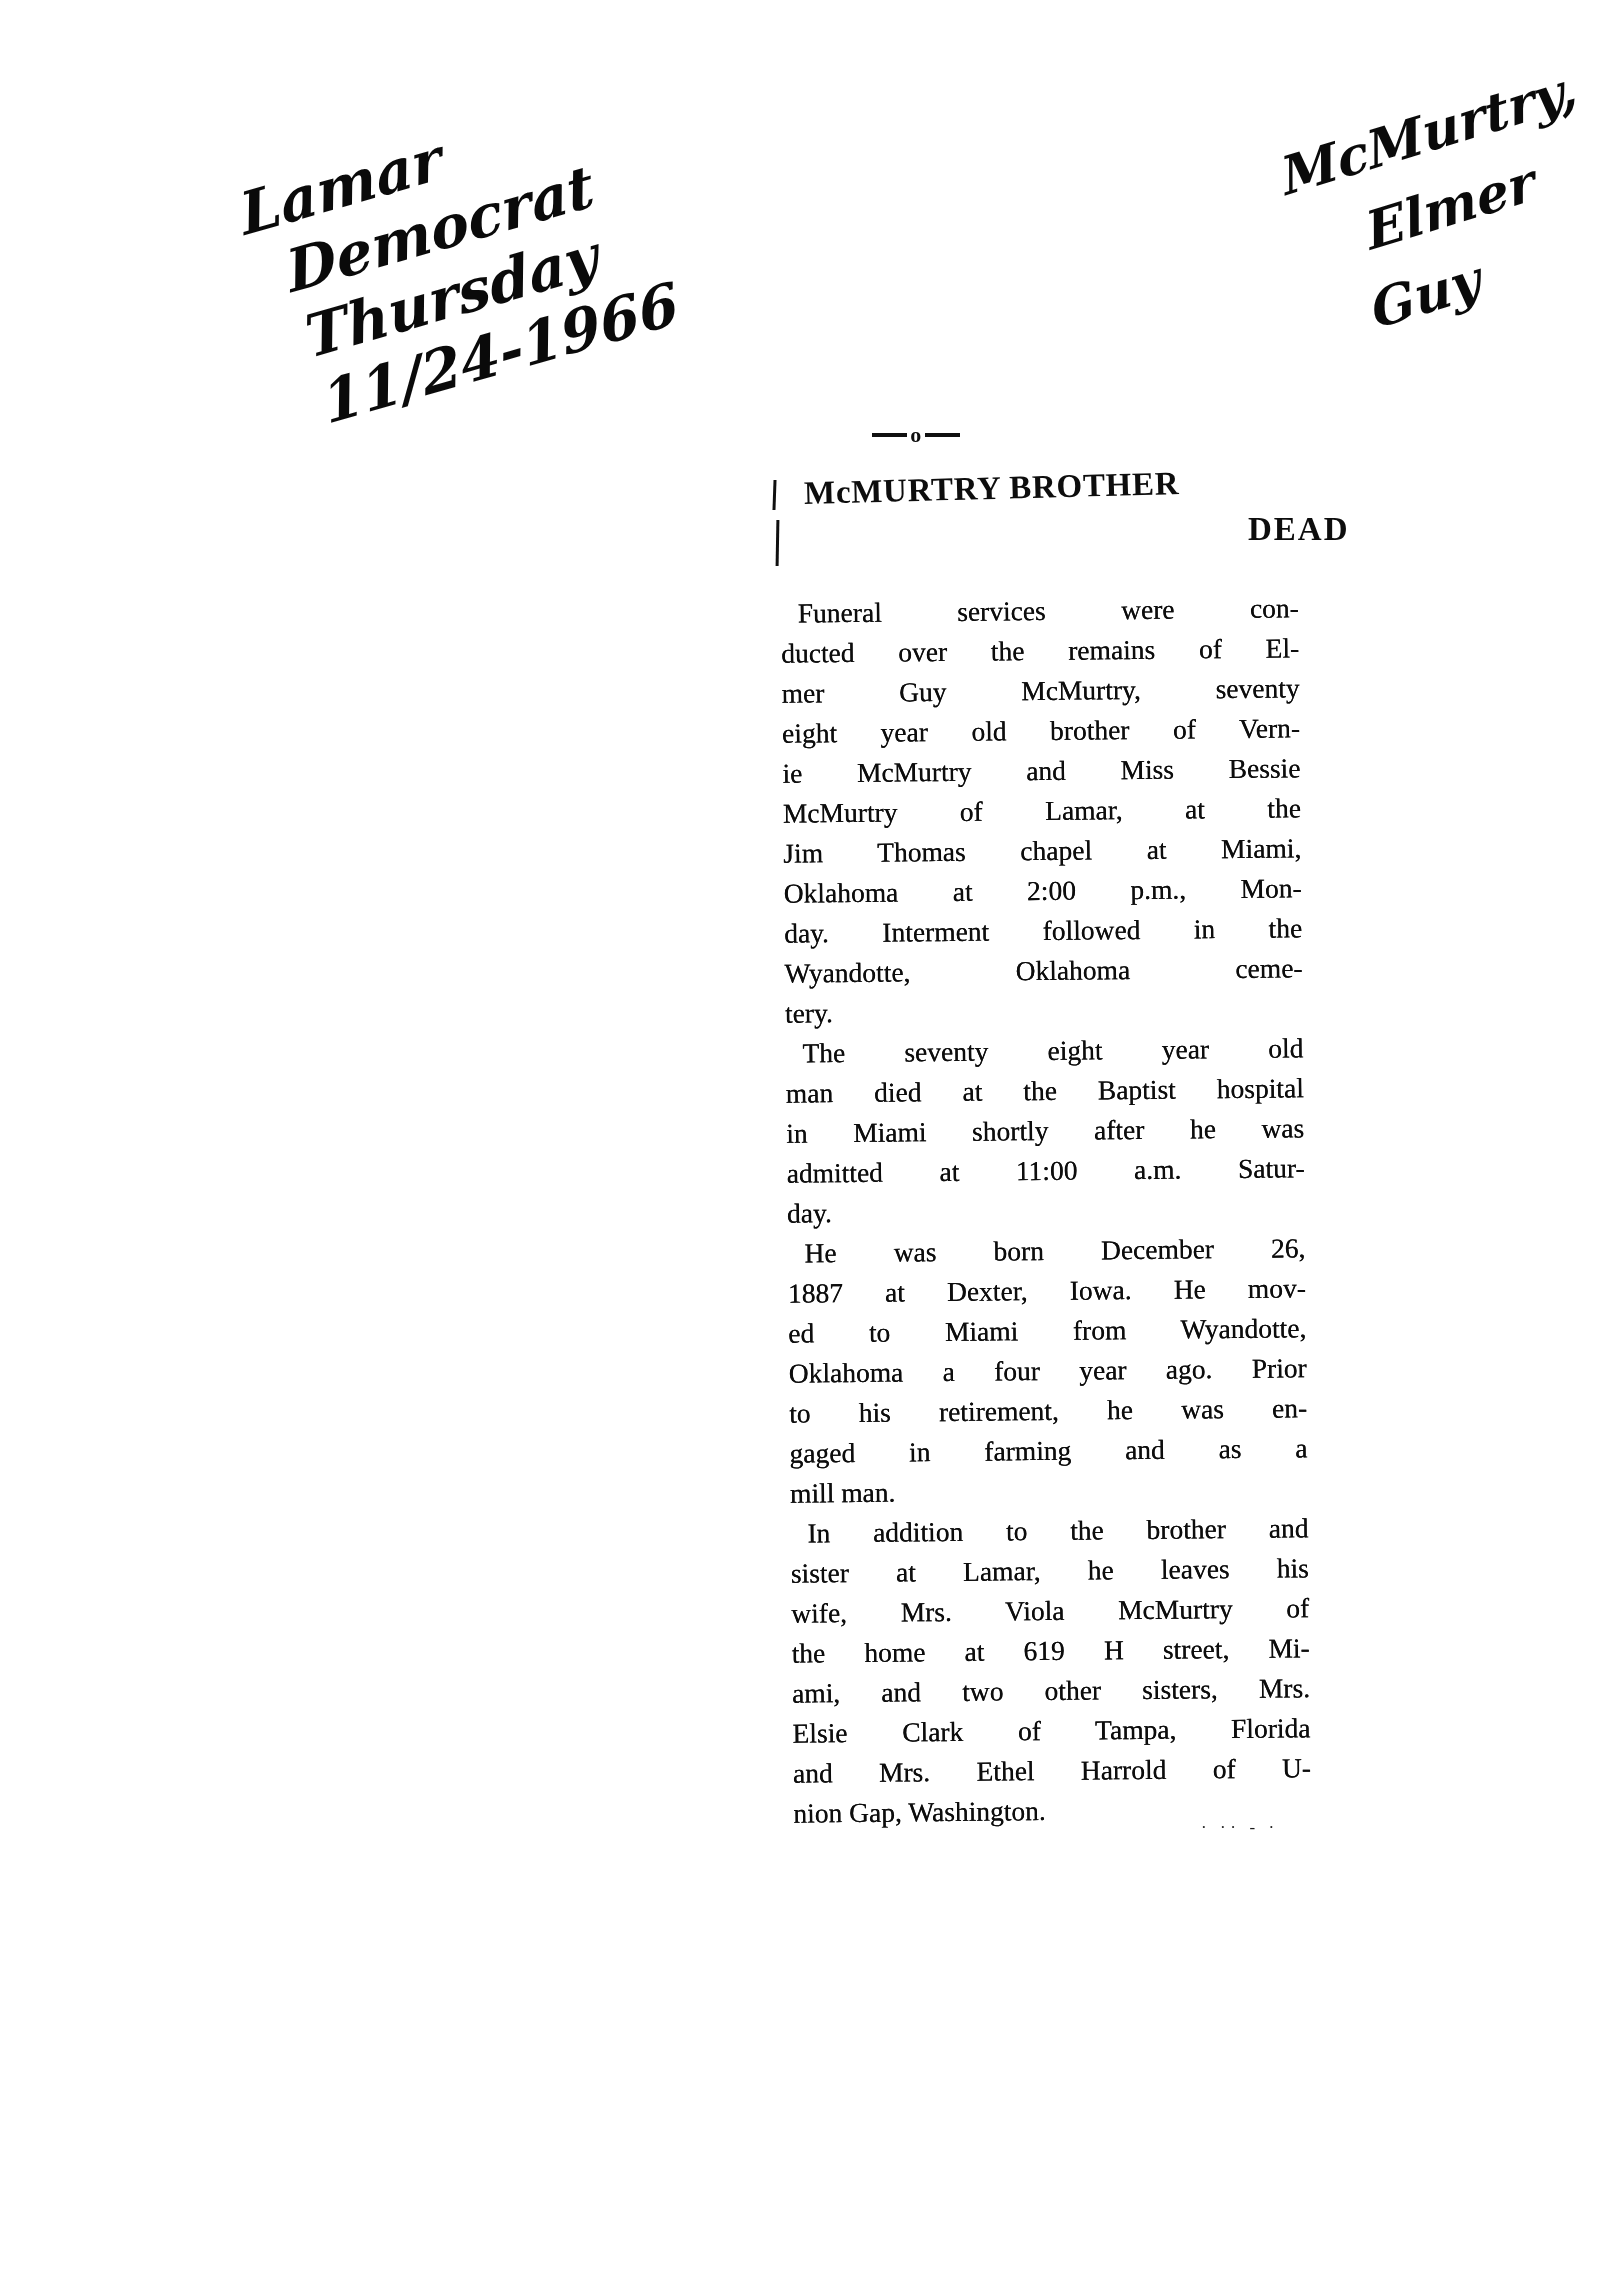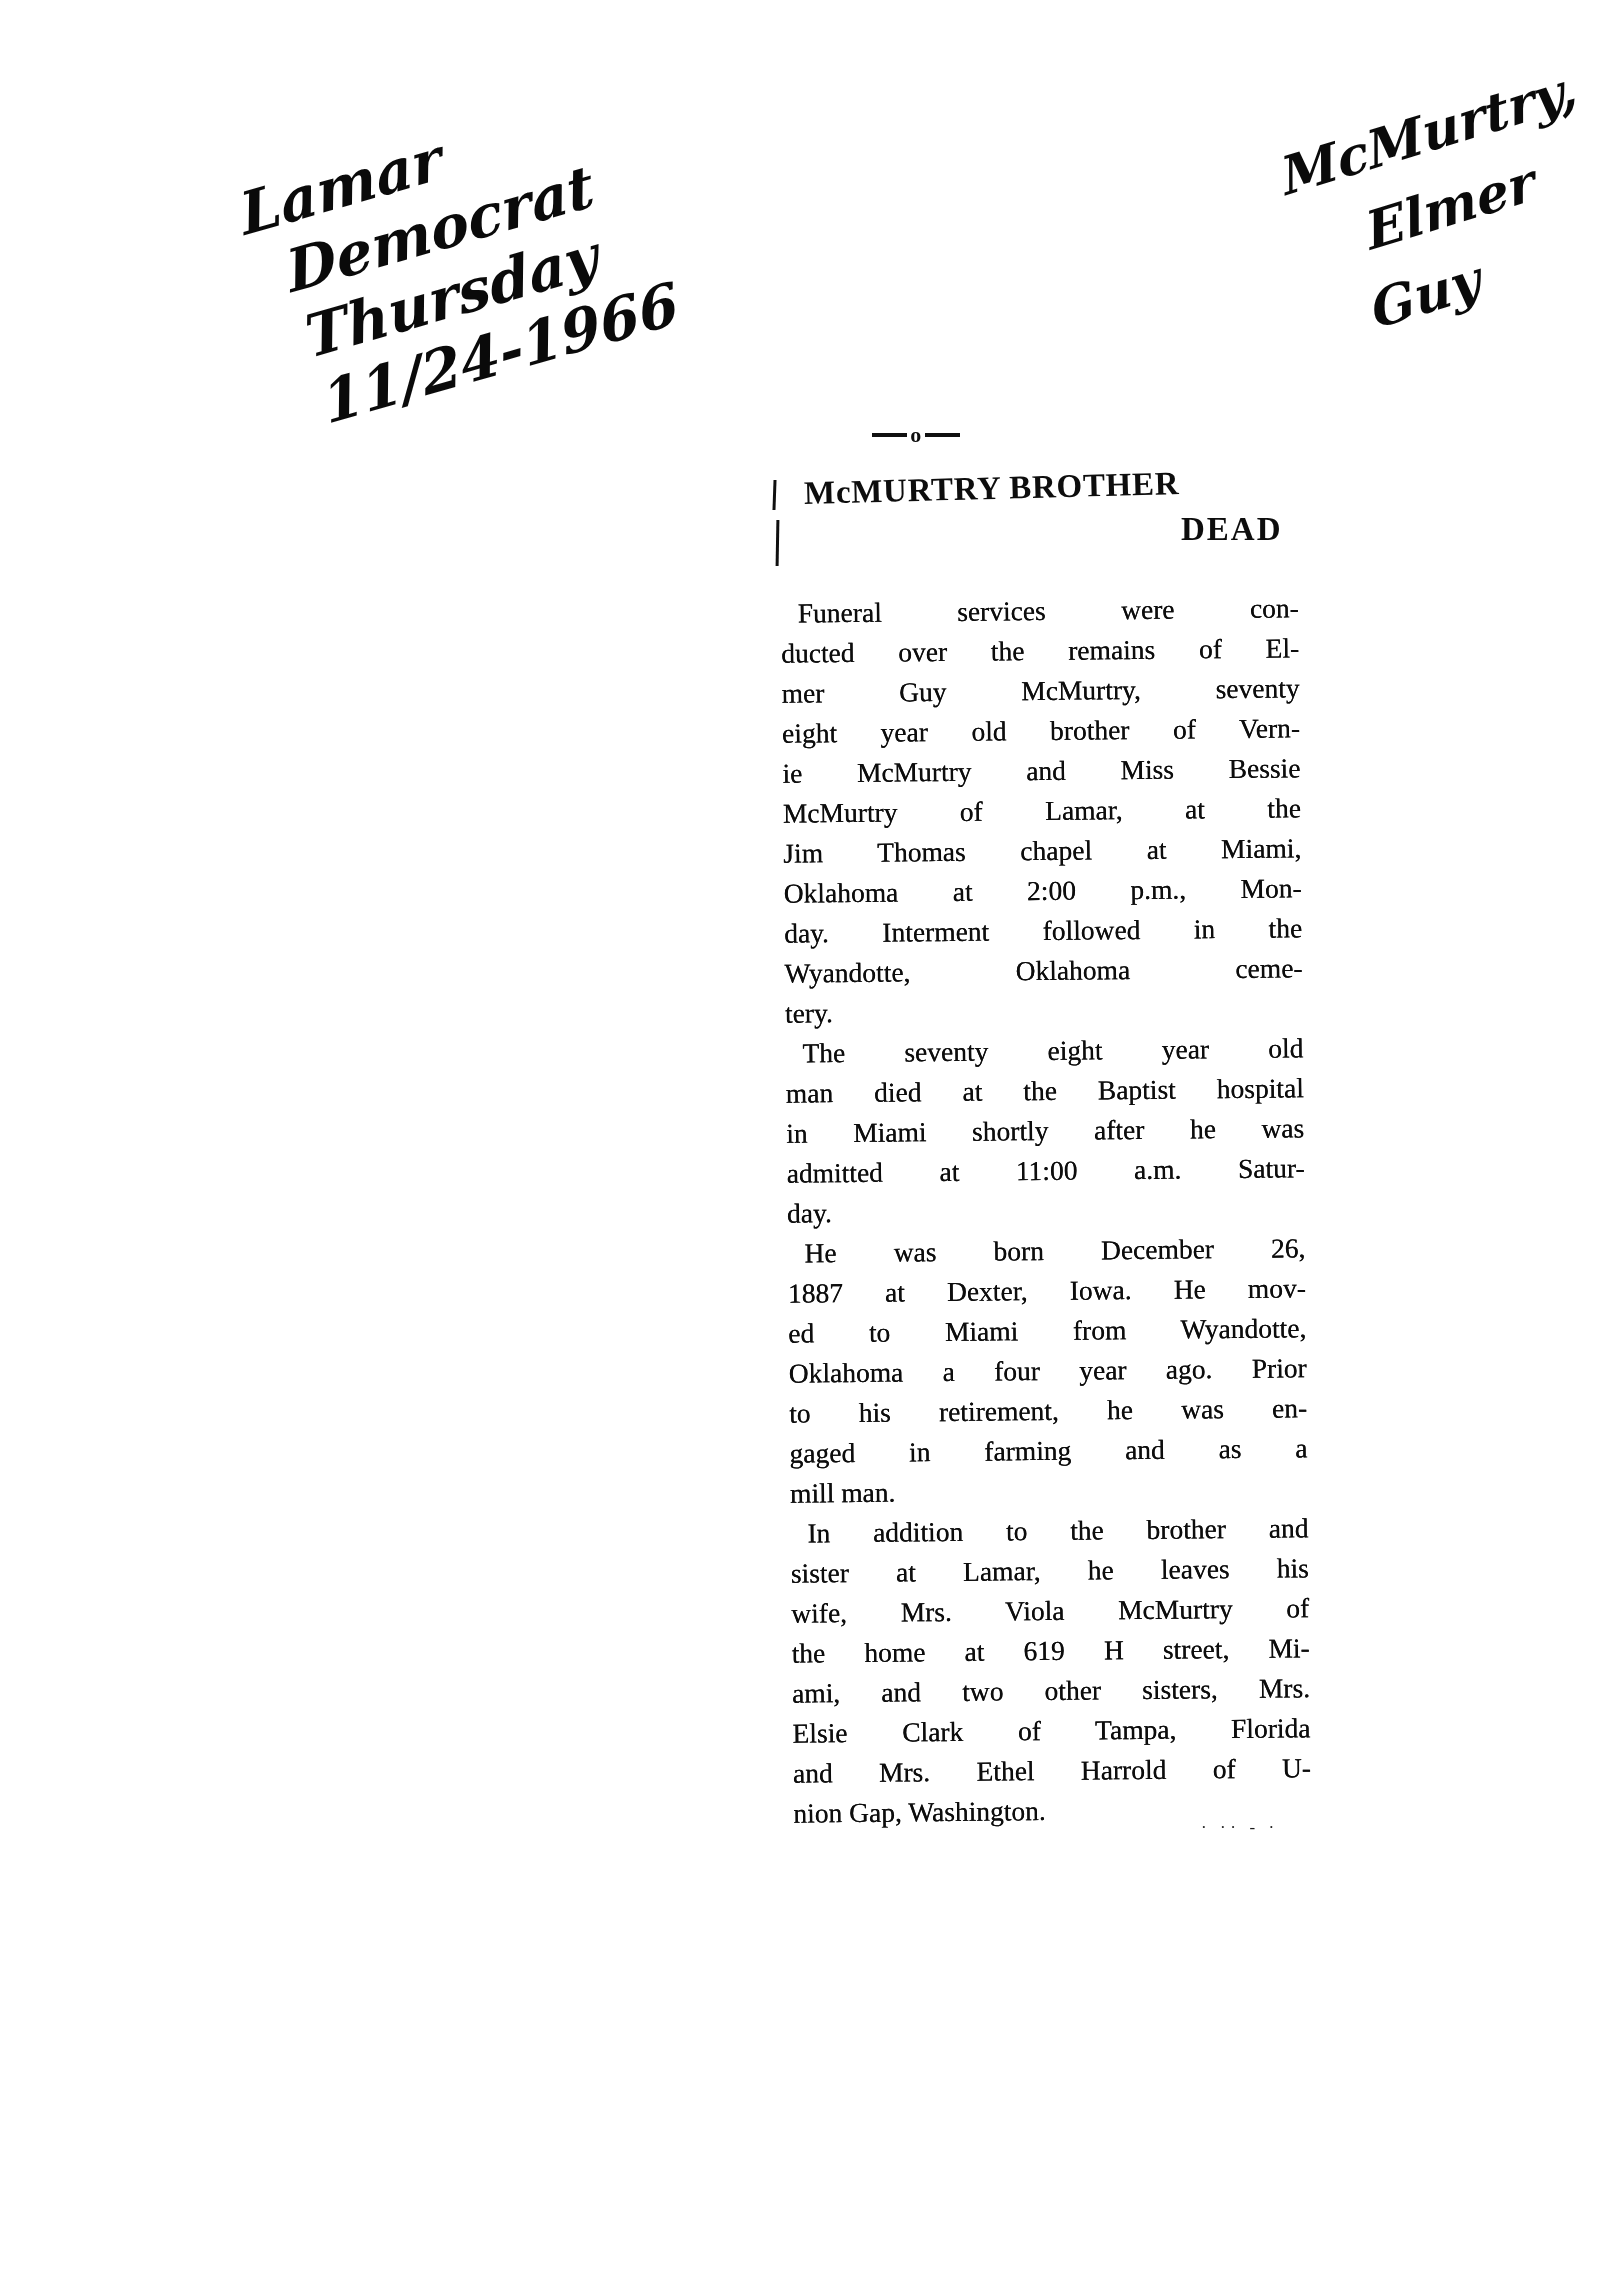--- a/index.html
+++ b/index.html
@@ -40,21 +40,21 @@
   .divider .o-char{font-size:22px;line-height:22px;margin:0 3.3px;font-weight:bold;}
 
   
   .headline1{
     position:absolute;left:804px;top:470px;
     font-size:33px;font-weight:bold;letter-spacing:0.7px;
     transform:rotate(-1.5deg);
     white-space:nowrap;
   }
   .headline2{
-    position:absolute;left:1181px;top:511px;
+    position:absolute;left:1248px;top:511px;
     font-size:33px;font-weight:bold;letter-spacing:2px;
     white-space:nowrap;
   }
 
   
   .ink-mark{position:absolute;background:#101010;}
   #ink1{left:773px;top:480px;width:3.3px;height:30px;transform:rotate(2deg);}
   #ink2{left:776px;top:520px;width:2.6px;height:46px;transform:rotate(1deg);}
 
   

